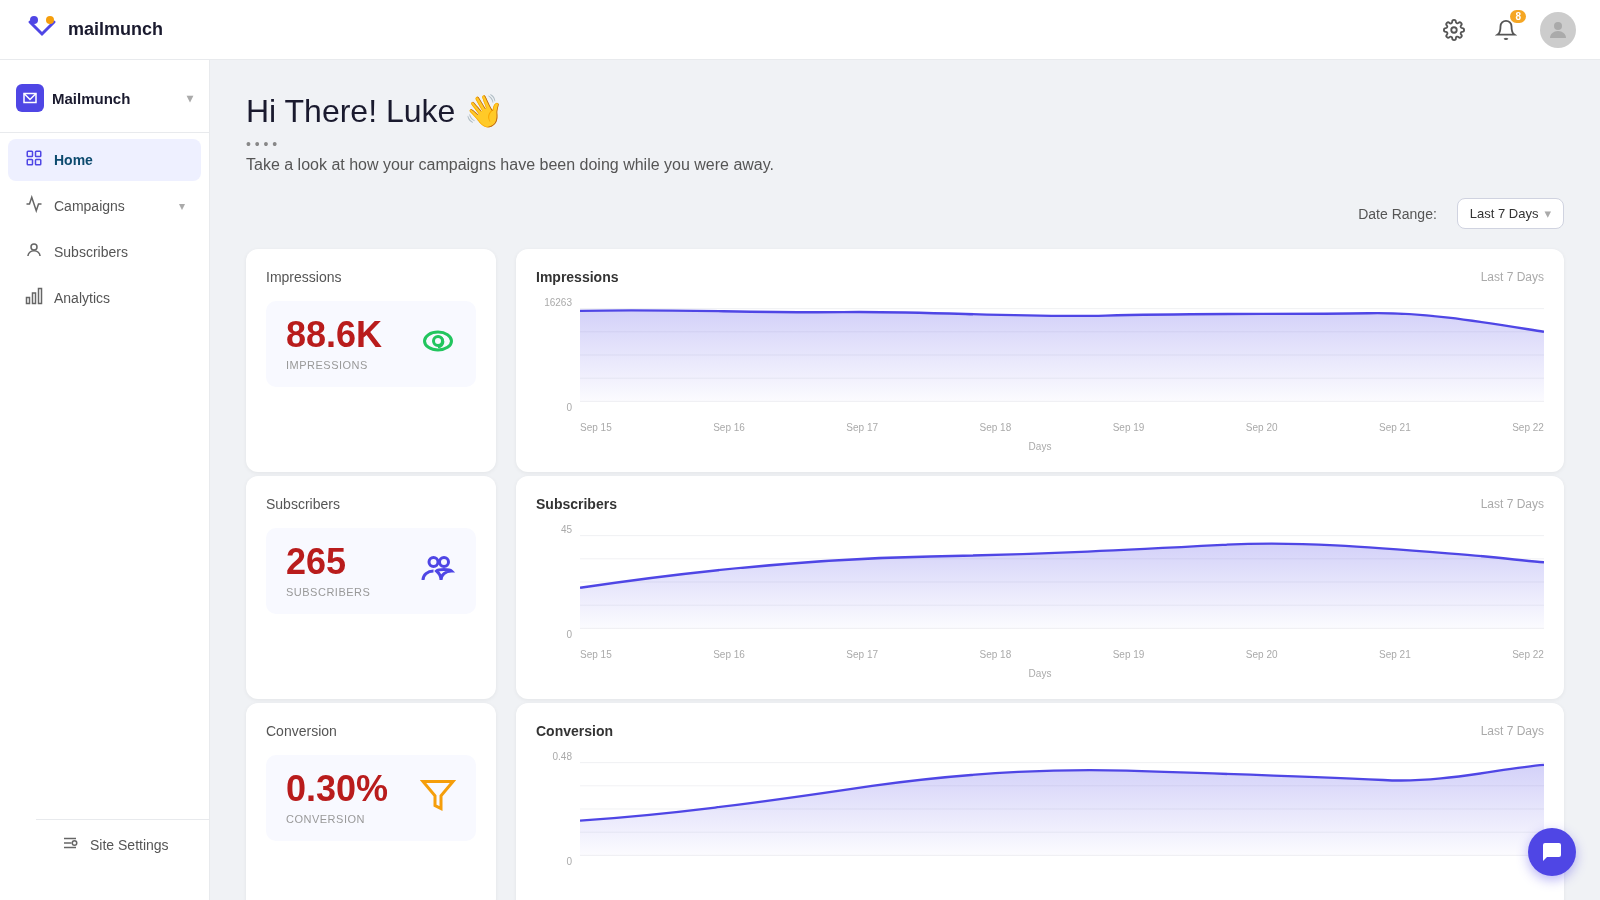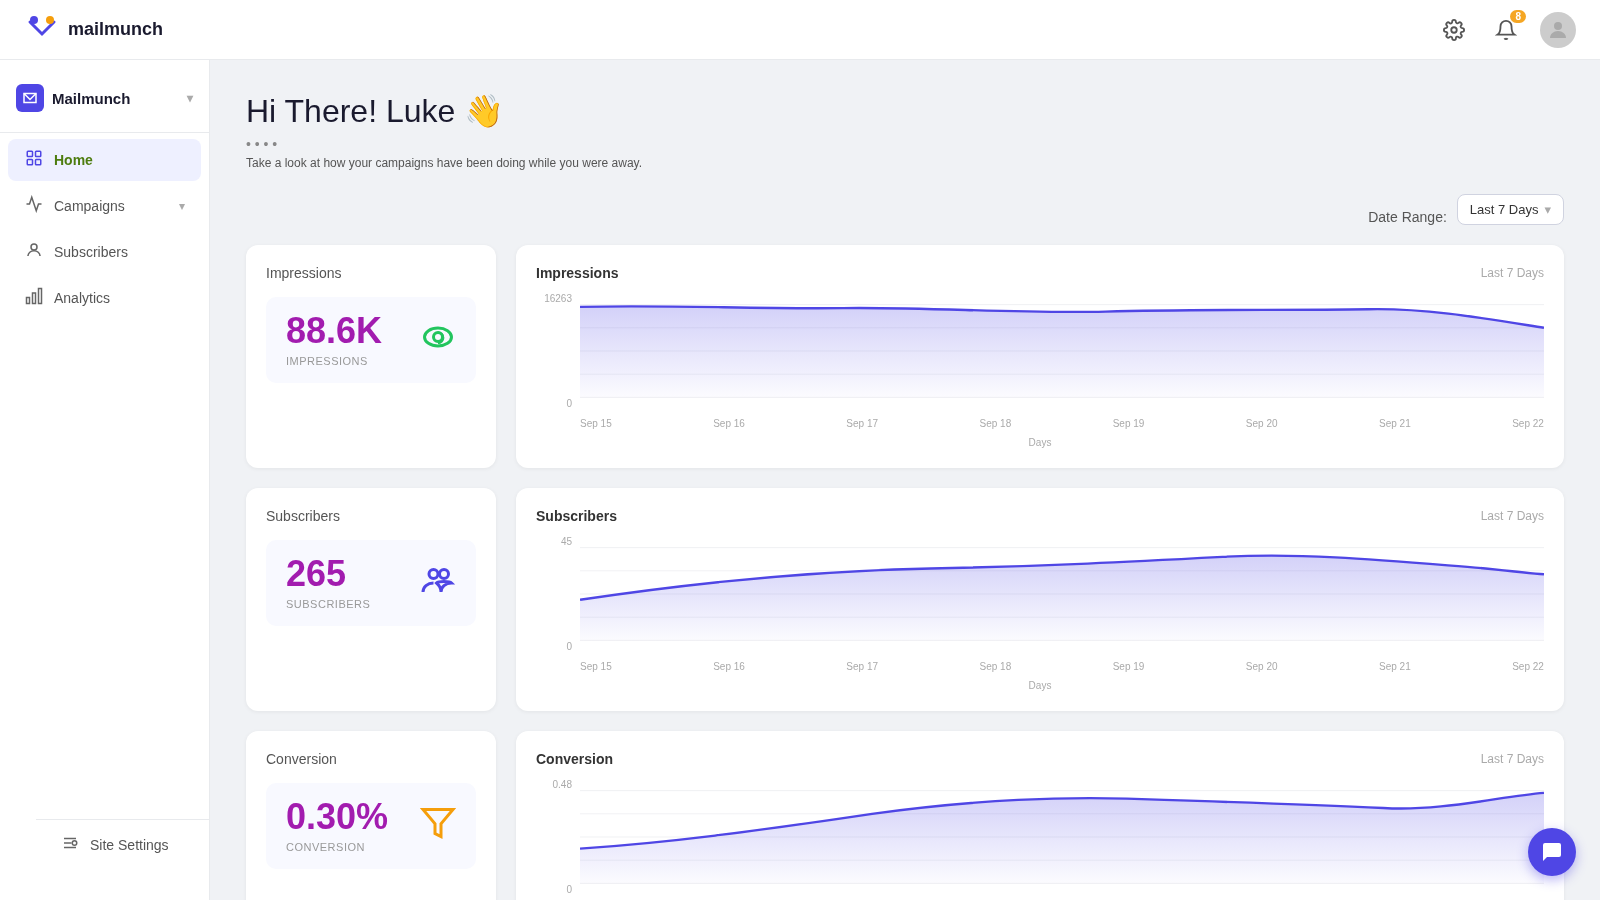--- a/index.html
+++ b/index.html
@@ -155,31 +155,31 @@
       font-weight: 400;
       color: #1a1a2e;
       margin-bottom: 6px;
     }
     .greeting-subtitle {
       font-size: 14px;
       color: #888;
       margin-bottom: 4px;
     }
     .greeting-desc {
-      font-size: 12px;
+      font-size: 16px;
       color: #555;
       margin-bottom: 16px;
     }
 
     .date-range-row {
       display: flex;
-      align-items: flex-end;
+      align-items: center;
       justify-content: flex-end;
       margin-bottom: 20px;
-      gap: 10px;
+      gap: 20px;
     }
     .date-range-label {
       font-size: 14px;
       color: #555;
     }
     .date-range-select {
       border: 1px solid #d0d3e0;
       border-radius: 8px;
       padding: 7px 12px;
       font-size: 13px;
@@ -189,21 +189,21 @@
       align-items: center;
       gap: 6px;
       color: #333;
     }
 
     
     .stats-grid {
       display: grid;
       grid-template-columns: 250px 1fr;
       gap: 20px;
-      margin-bottom: 20px;
+      margin-bottom: 4px;
     }
 
     .stat-card {
       background: #fff;
       border-radius: 12px;
       padding: 20px;
       box-shadow: 0 1px 4px rgba(0,0,0,0.06);
     }
     .stat-card-title {
       font-size: 14px;
@@ -215,21 +215,21 @@
       background: #f8f9ff;
       border-radius: 10px;
       padding: 16px 20px;
       display: flex;
       align-items: center;
       justify-content: space-between;
     }
     .stat-value {
       font-size: 36px;
       font-weight: 700;
-      color: #a21caf;
+      color: #b91c1c;
       line-height: 1;
     }
     .stat-label {
       font-size: 11px;
       color: #999;
       text-transform: uppercase;
       margin-top: 6px;
       letter-spacing: 0.5px;
     }
     .stat-icon {
@@ -380,21 +380,21 @@
 
     <div class="sidebar-item active">
       <span class="sidebar-item-icon">
         <svg width="18" height="18" viewBox="0 0 24 24" fill="none" stroke="#4f46e5" stroke-width="2">
             <rect x="3" y="3" width="7" height="7" rx="1"></rect>
             <rect x="14" y="3" width="7" height="7" rx="1"></rect>
             <rect x="3" y="14" width="7" height="7" rx="1"></rect>
             <rect x="14" y="14" width="7" height="7" rx="1"></rect>
           </svg>
       </span>
-      <span style="color:#4d7c0f;">Home</span>
+      <span style="color:#0c4a6e;">Home</span>
     </div>
 
     <div class="sidebar-item">
       <span class="sidebar-item-icon">
         <svg width="18" height="18" viewBox="0 0 24 24" fill="none" stroke="#666" stroke-width="2">
             <path d="M22 12h-4l-3 9L9 3l-3 9H2"></path>
           </svg>
       </span>
       <span>Campaigns</span>
       <span style="margin-left:auto;color:#aaa;font-size:12px">▾</span>

